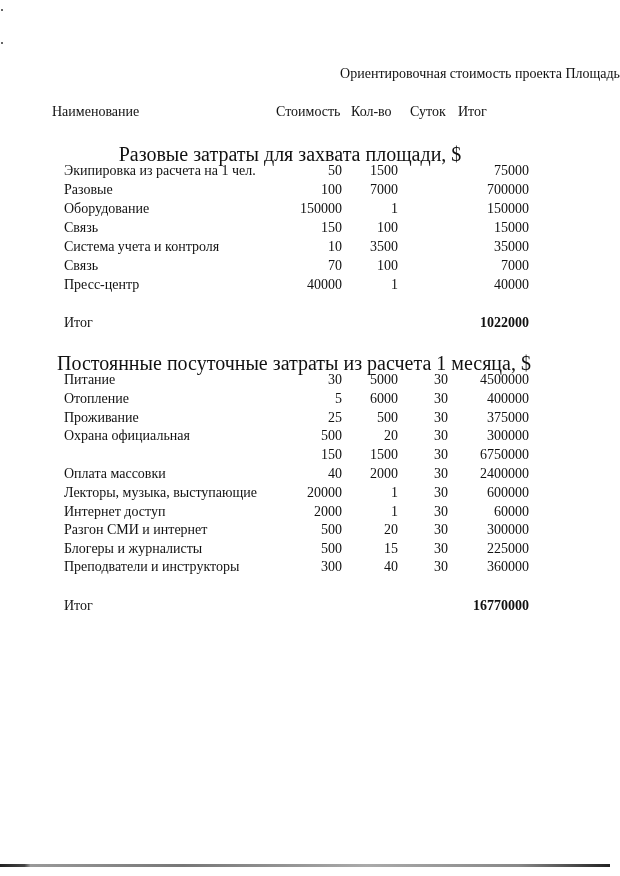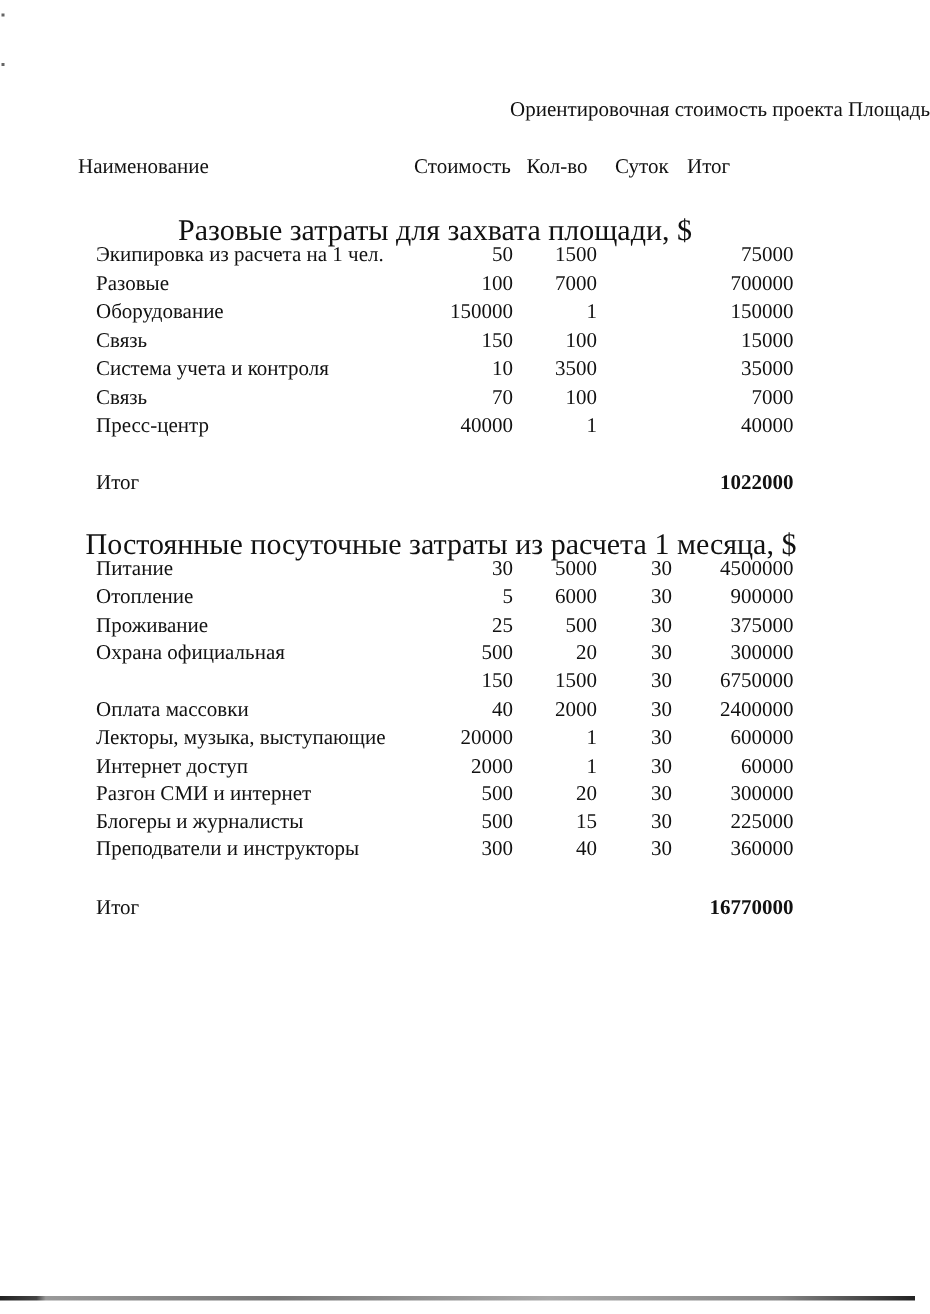--- a/index.html
+++ b/index.html
@@ -95,21 +95,21 @@
     <span class="c-cost">30</span>
     <span class="c-qty">5000</span>
     <span class="c-days">30</span>
     <span class="c-total">4500000</span>
   </div>
   <div class="row" style="top:391px">
     <span class="c-name">Отопление</span>
     <span class="c-cost">5</span>
     <span class="c-qty">6000</span>
     <span class="c-days">30</span>
-    <span class="c-total">900000</span>
+    <span class="c-total">400000</span>
   </div>
   <div class="row" style="top:410px">
     <span class="c-name">Проживание</span>
     <span class="c-cost">25</span>
     <span class="c-qty">500</span>
     <span class="c-days">30</span>
     <span class="c-total">375000</span>
   </div>
   <div class="row" style="top:428px">
     <span class="c-name">Охрана официальная</span>

